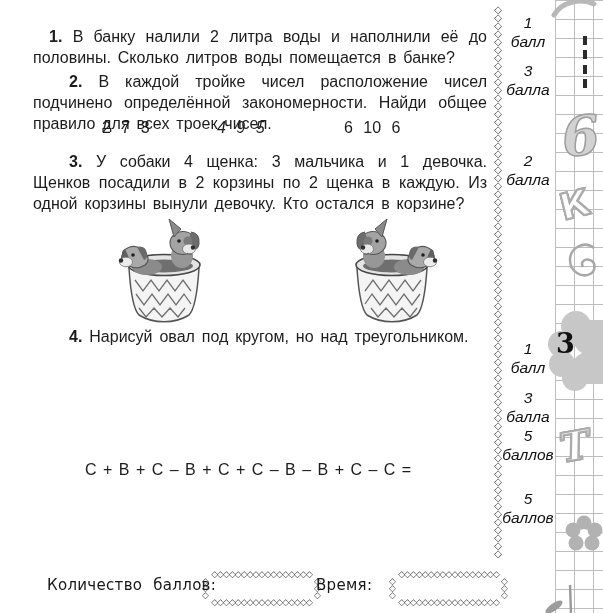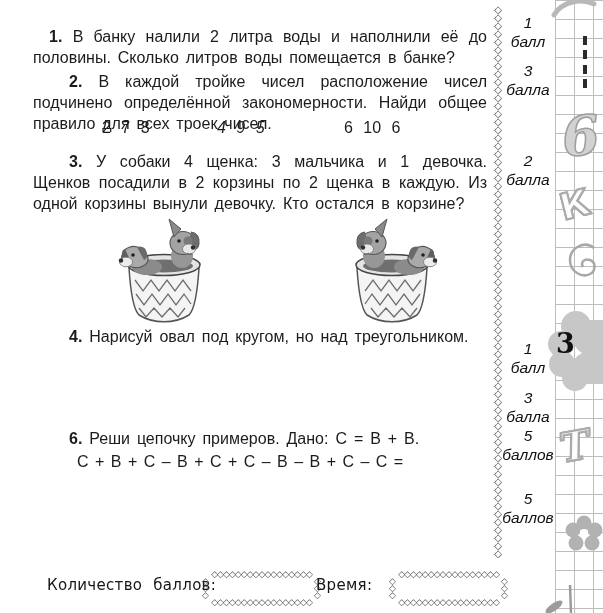--- a/index.html
+++ b/index.html
@@ -17,21 +17,21 @@
     font-size:16px;line-height:21px;
     text-align:justify;word-spacing:2.5px;
   }
   .prob .num{font-weight:bold;}
   .indent-small{text-indent:16px;}
   .indent-std{text-indent:36px;}
   .triples{position:absolute;left:33px;top:119px;width:454px;height:20px;font-size:16px;}
   .triple{position:absolute;top:0;word-spacing:6px;white-space:nowrap;}
   .t1{left:69px;}.t2{left:184px;font-style:italic;}.t3{left:311px;}
   .equation{
-    position:absolute;left:77px;top:453px;margin:0;
+    position:absolute;left:77px;top:453px;margin:8px;
     font-size:16px;word-spacing:2px;white-space:nowrap;
   }
   
   .basket{position:absolute;top:218px;width:100px;height:107px;}
   .basket-left{left:113px;}
   .basket-right{left:343px;transform:scaleX(-1);}
   
   .divider{
     position:absolute;left:492px;top:6px;width:12px;height:552px;
     font-size:10px;line-height:8px;color:#3f3f3f;
@@ -151,21 +151,20 @@
       <path d="M78,14 q9,1 8,12 q-1,7 -8,6 q-4,-1 -3,-7" fill="#6d6d6d" stroke="#555" stroke-width="1"></path>
       <circle cx="75" cy="23" r="4.5" fill="#7a7a7a"></circle>
       <ellipse cx="76" cy="31" rx="6.5" ry="5" fill="#e9e9e9" stroke="#777" stroke-width="0.8"></ellipse>
       <circle cx="80" cy="29.5" r="2.2" fill="#2e2e2e"></circle>
       <circle cx="66" cy="23" r="1.8" fill="#1f1f1f"></circle>
       <path d="M74,35 q2,2 5,1" fill="none" stroke="#555" stroke-width="0.9"></path>
     </svg>
   </div>
 
   <p class="prob indent-std" style="top:326px"><b class="num">4.</b> <span>Нарисуй овал под кругом, но над треугольником.</span></p>
-  <p class="prob indent-std" style="top:428px"><b class="num">6.</b> <span>Реши цепочку примеров. Дано: С = В + В.</span></p>
   <p class="equation">С + В + С – В + С + С – В – В + С – С =</p>
 
   <div class="divider">◇
 ◇
 ◇
 ◇
 ◇
 ◇
 ◇
 ◇

